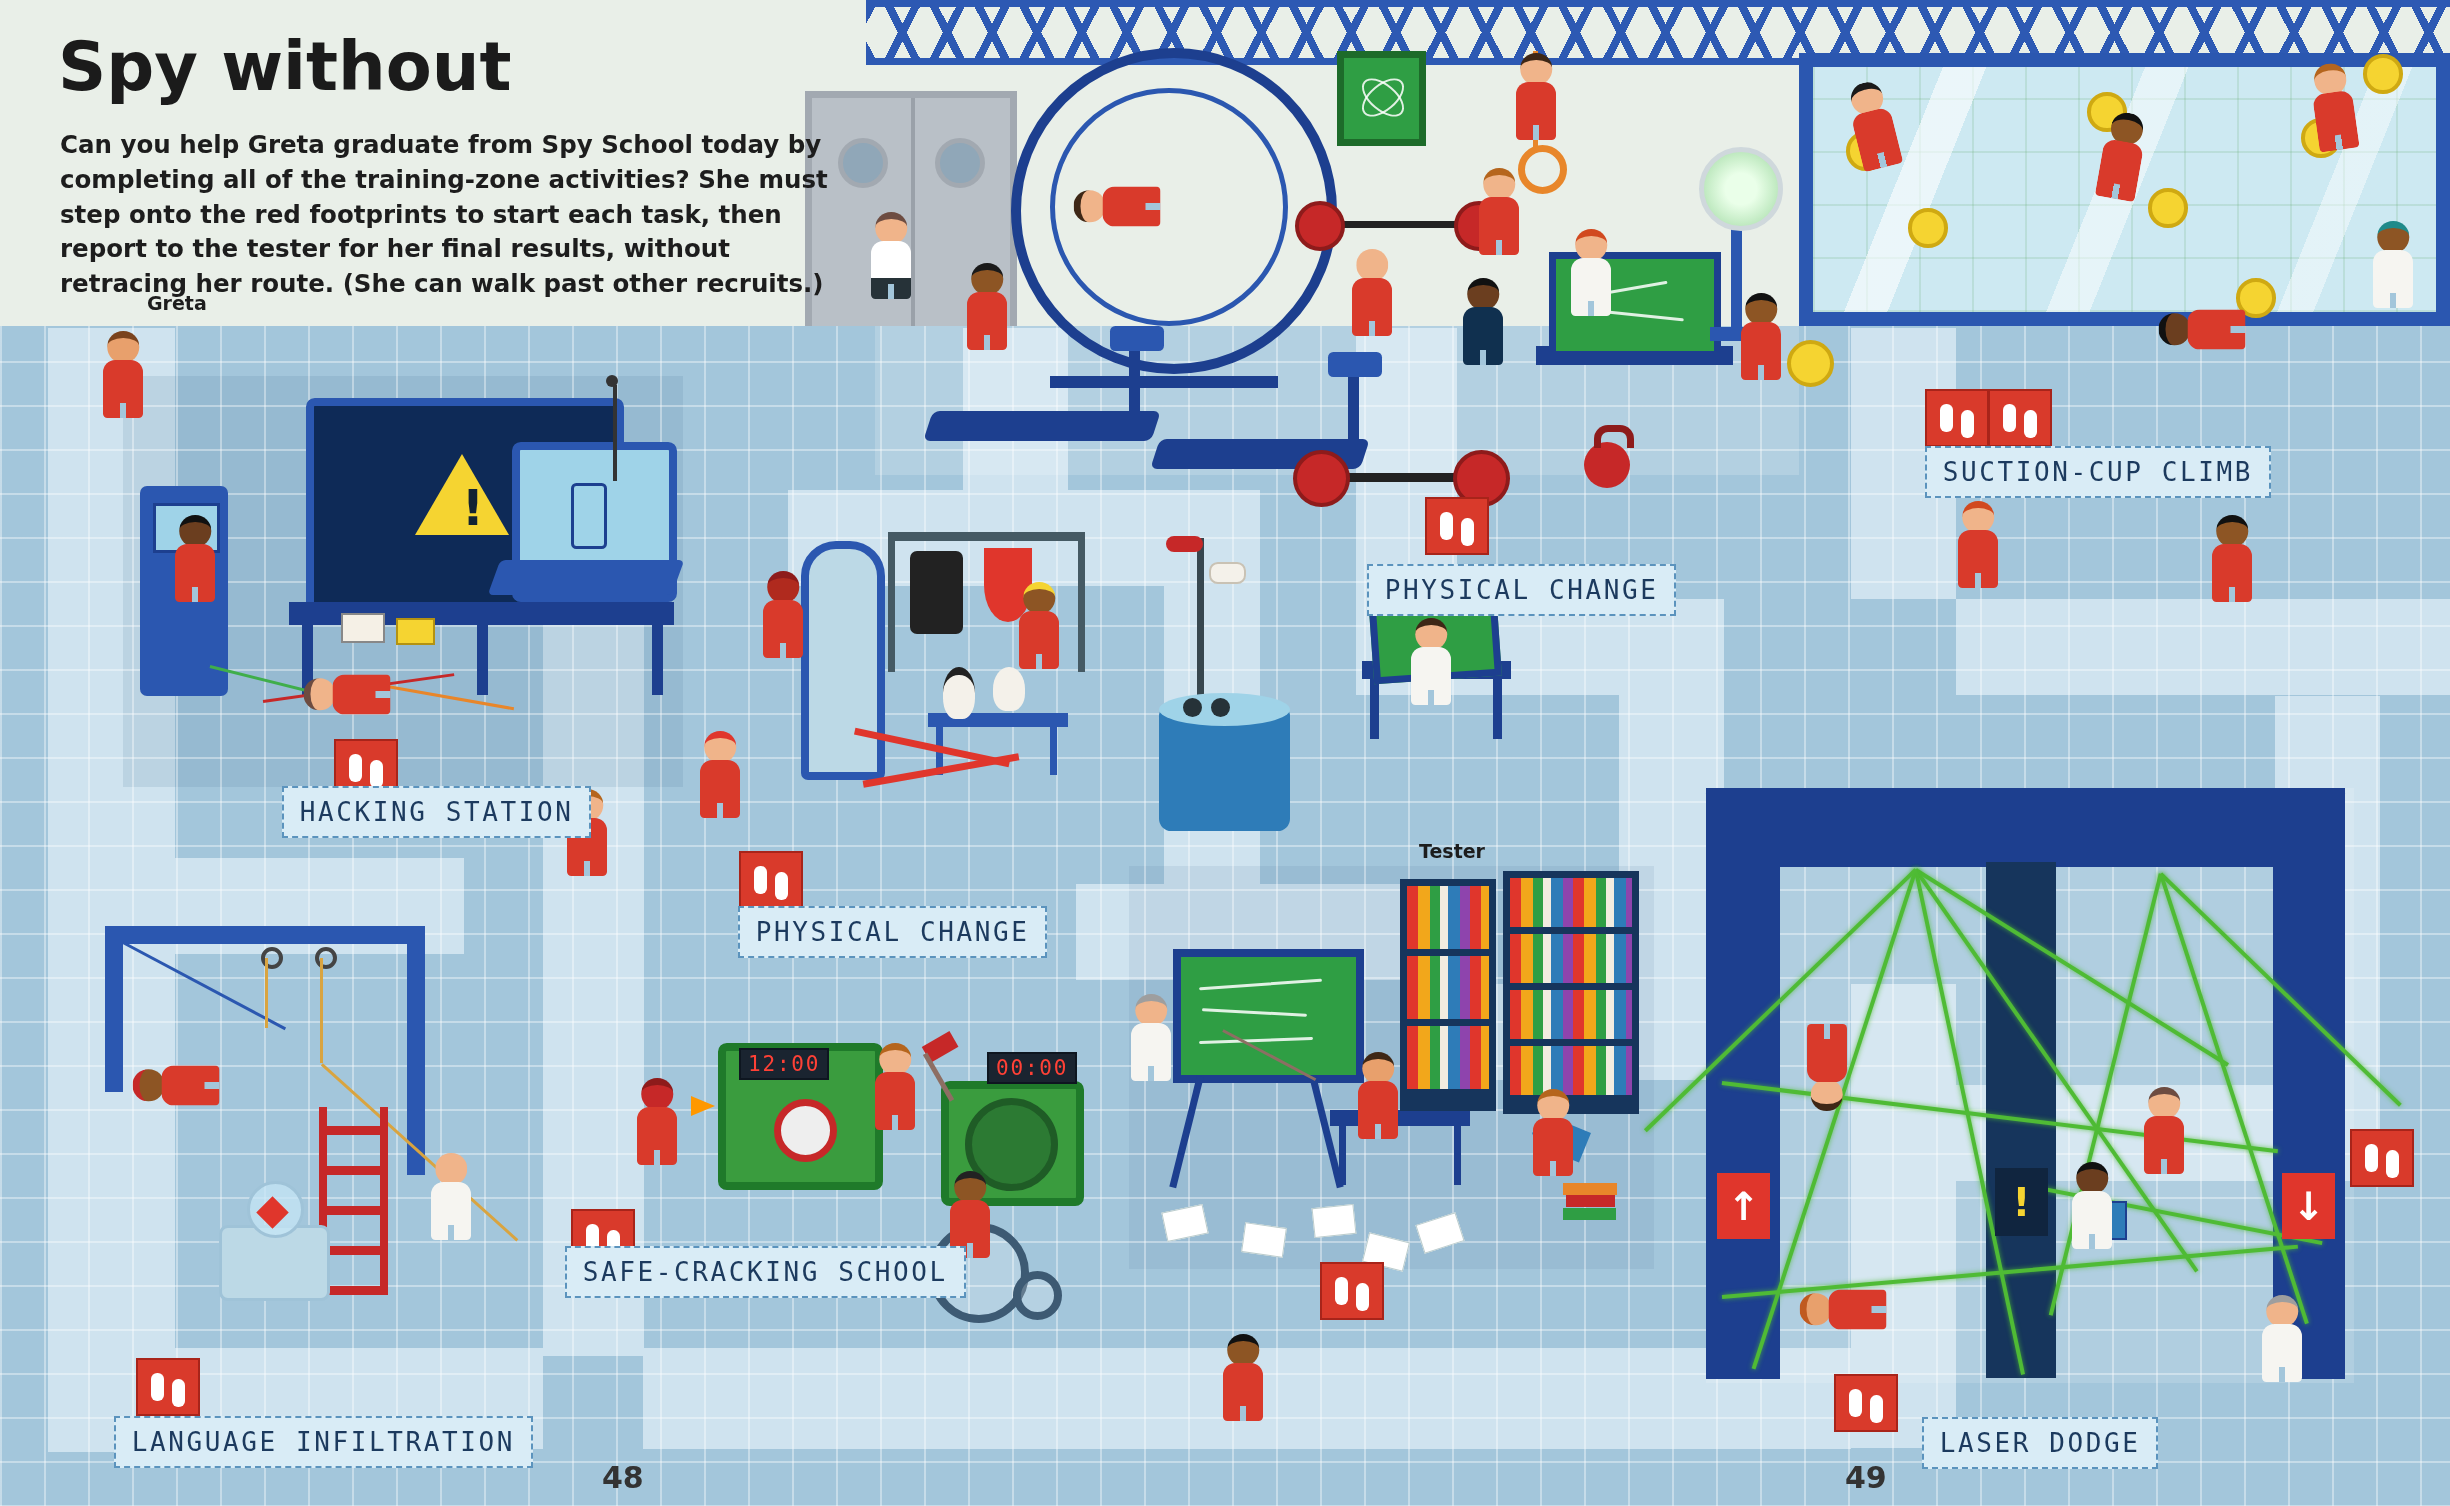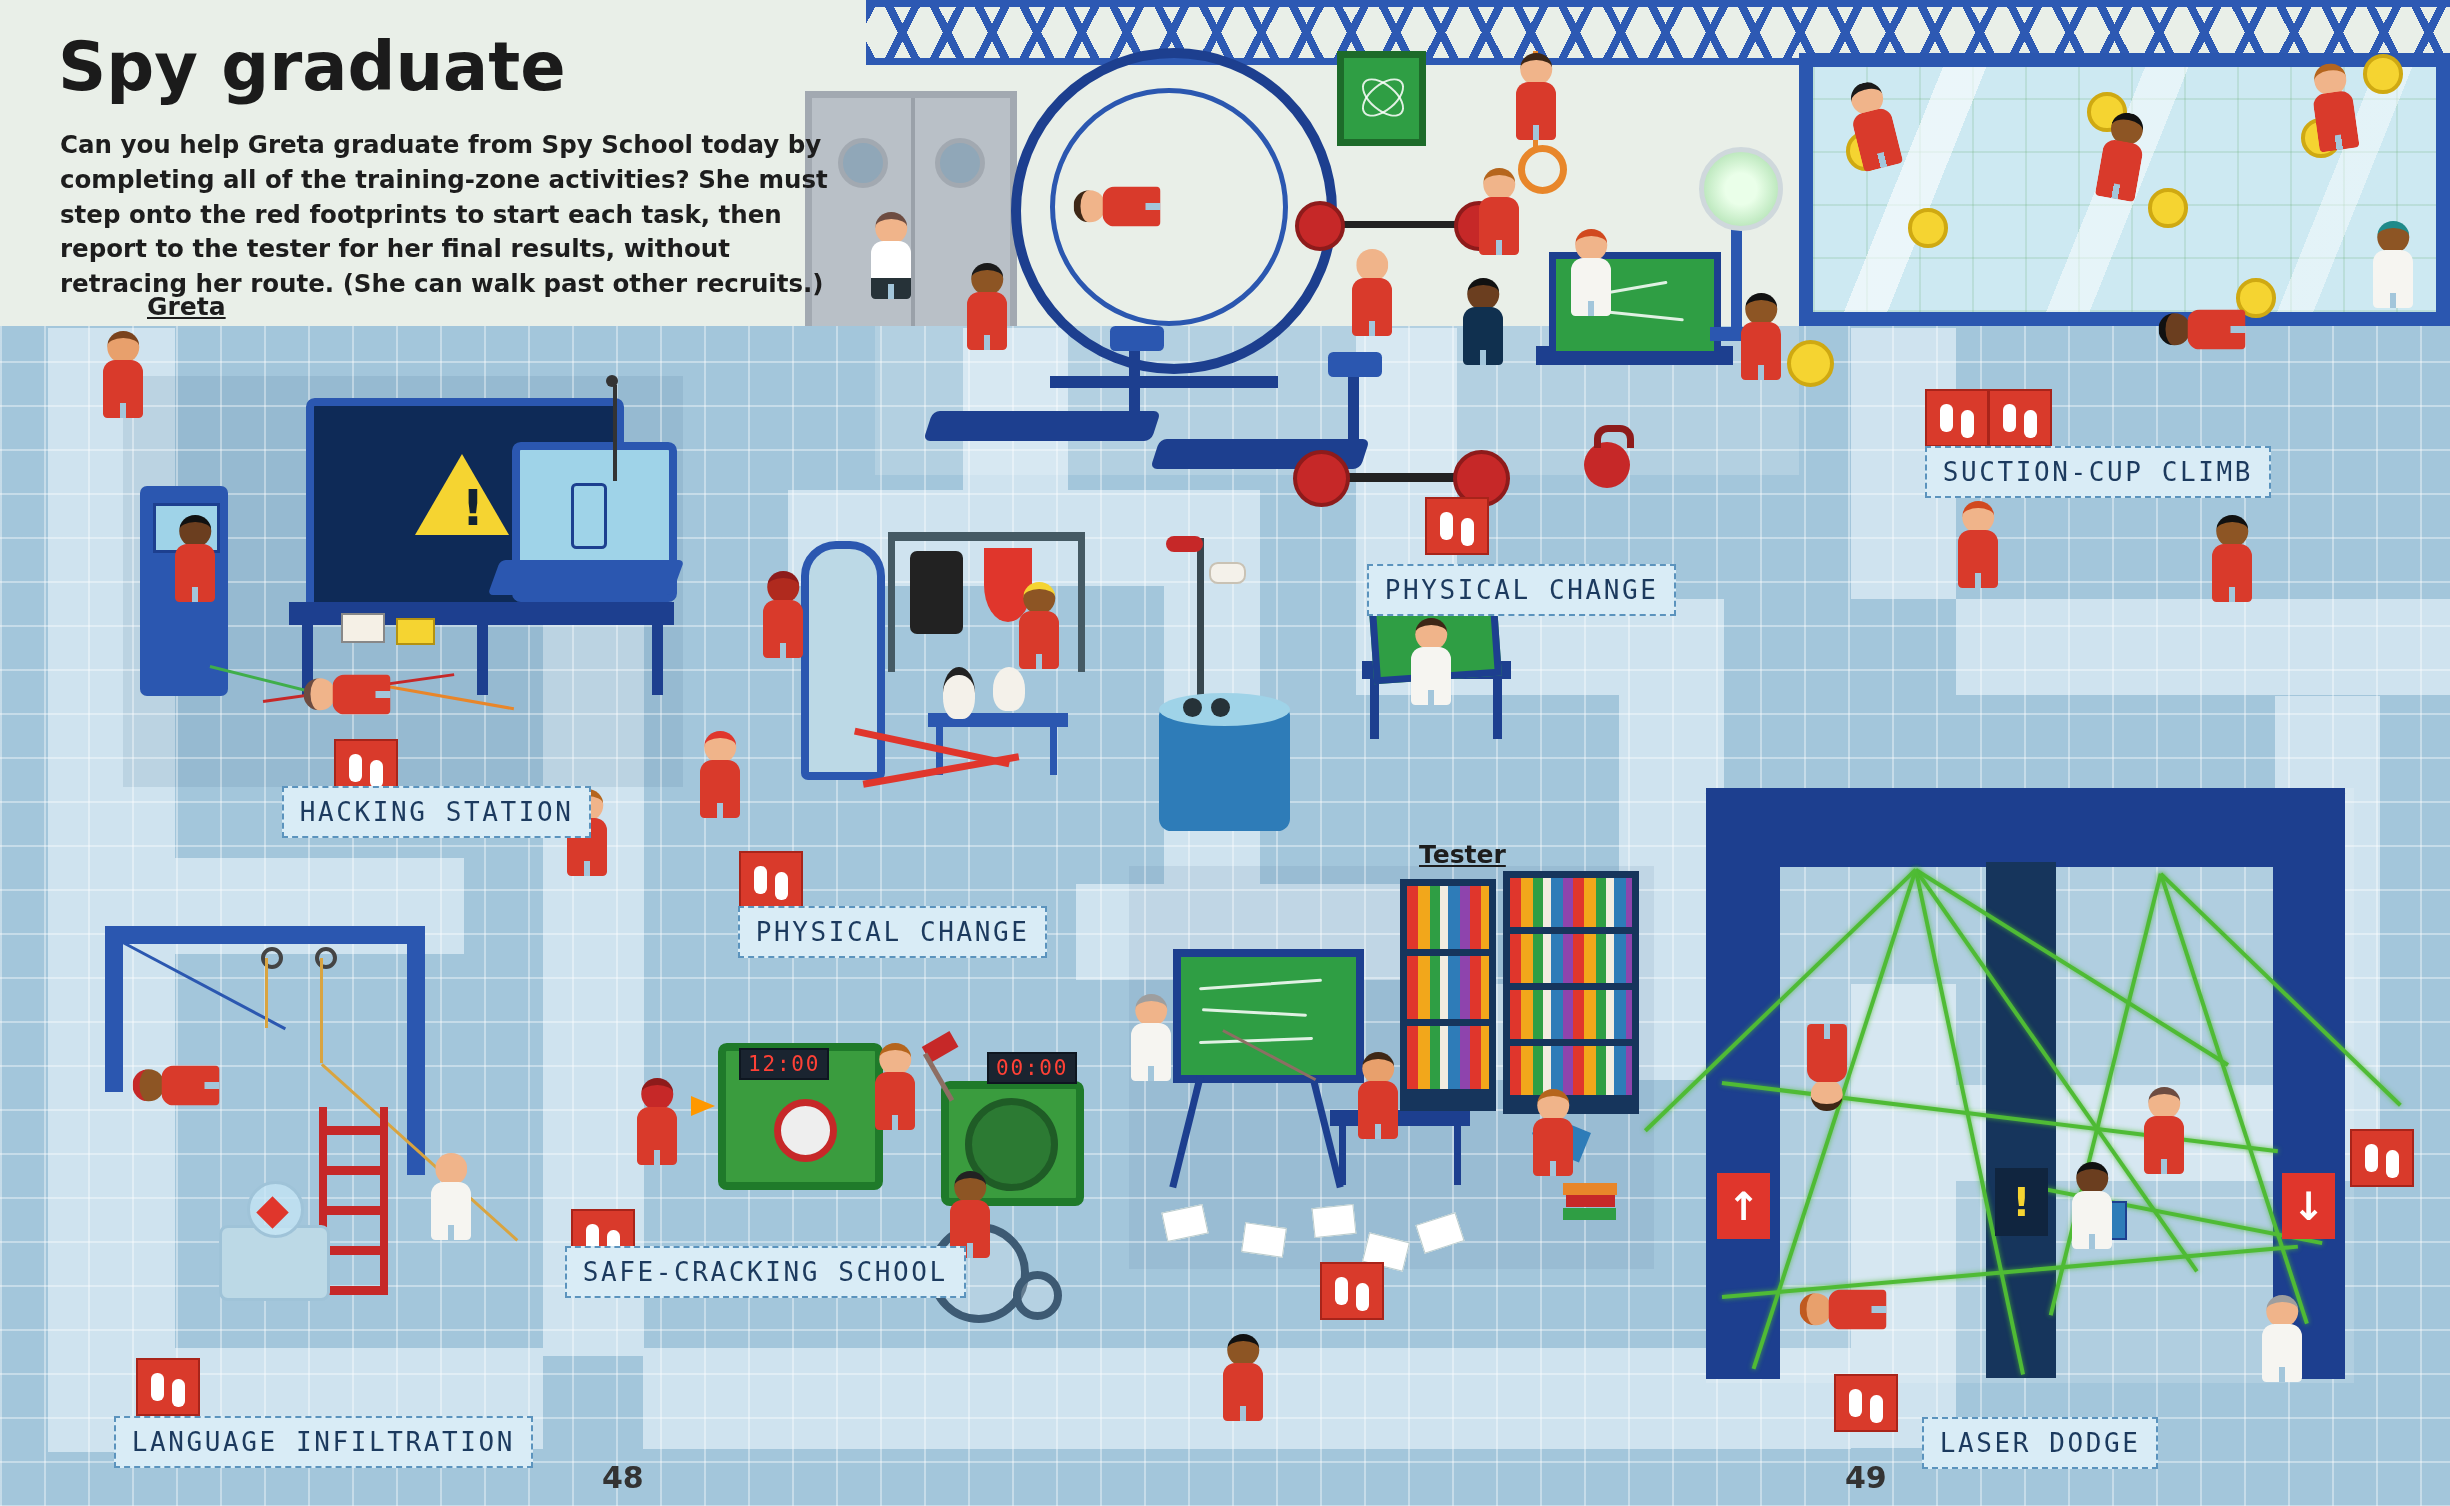--- a/index.html
+++ b/index.html
@@ -41,21 +41,21 @@
   .fp{position:absolute;width:60px;height:54px;background:#d93a2b;border:2.6px solid #a8241a;z-index:3;
     display:flex;align-items:center;justify-content:center;gap:7.9px;}
   .fp i{width:13px;height:28px;background:#fff;border-radius:6.1px;display:block;}
   .fp i:last-child{transform:translateY(6.1px);}
 
   .plaque{position:absolute;z-index:5;background:#d9ecf6;border:2.6px dashed #5b93bd;color:#1c3a5e;
     font-family:"DejaVu Sans Mono",monospace;font-size:26px;letter-spacing:2.6px;padding:8.8px 15.8px;white-space:nowrap;}
 
   .title{position:absolute;left:58px;top:28px;z-index:6;font-size:67px;font-weight:bold;color:#1b1b1b;}
   .intro{position:absolute;left:60px;top:128px;width:770px;z-index:6;font-size:24.5px;font-weight:600;line-height:1.42;color:#1d1d1d;}
-  .charlabel{position:absolute;z-index:6;font-size:25px;font-weight:600;color:#1d1d1d;text-decoration:underline;}
+  .charlabel{position:absolute;z-index:6;font-size:19px;font-weight:600;color:#1d1d1d;}
   .pagenum{position:absolute;z-index:6;font-size:30px;font-weight:600;color:#333;}
 
   .led{position:absolute;z-index:4;background:#1a2430;border:2.6px solid #0e1620;color:#ff4136;
     font-family:"DejaVu Sans Mono",monospace;font-size:21px;padding:1.8px 7px;letter-spacing:1.8px;}
   .laser{position:absolute;height:3.5px;background:#4fbb35;transform-origin:0 50%;z-index:3;box-shadow:0 0 5.3px rgba(79,187,53,.8);}
   .wire{position:absolute;height:2.6px;transform-origin:0 50%;z-index:3;}
   .cup{position:absolute;width:31.5px;height:31.5px;border-radius:50%;background:#f5d431;border:4.4px solid #cfa912;z-index:4;}
   .ring{position:absolute;border-radius:50%;border:8.8px solid #3d5a73;background:rgba(255,255,255,.2);z-index:3;}
   .squig{position:absolute;height:2.6px;background:rgba(255,255,255,.85);border-radius:1.8px;z-index:4;}
   .tri{position:absolute;width:0;height:0;border-left:47px solid transparent;border-right:47px solid transparent;border-bottom:81px solid #f5d431;z-index:4;}
@@ -359,21 +359,21 @@
     </div>
 
   <div class="plaque" style="left:282px;top:786px">HACKING STATION</div>
   <div class="plaque" style="left:114px;top:1416px">LANGUAGE INFILTRATION</div>
   <div class="plaque" style="left:738px;top:906px">PHYSICAL CHANGE</div>
   <div class="plaque" style="left:565px;top:1246px">SAFE-CRACKING SCHOOL</div>
   <div class="plaque" style="left:1367px;top:564px">PHYSICAL CHANGE</div>
   <div class="plaque" style="left:1925px;top:446px">SUCTION-CUP CLIMB</div>
   <div class="plaque" style="left:1922px;top:1417px">LASER DODGE</div>
 
-  <div class="title">Spy graduate</div>
+  <div class="title">Spy without</div>
   <div class="intro">Can you help Greta graduate from Spy School today by completing all of the training-zone activities? She must step onto the red footprints to start each task, then report to the tester for her final results, without retracing her route. (She can walk past other recruits.)</div>
   <div class="charlabel" style="left:147px;top:292px">Greta</div>
   <div class="charlabel" style="left:1419px;top:840px">Tester</div>
   <div class="pagenum" style="left:602px;top:1460px">48</div>
   <div class="pagenum" style="left:1845px;top:1460px">49</div>
 
 </div>
 
 
 </body></html>

